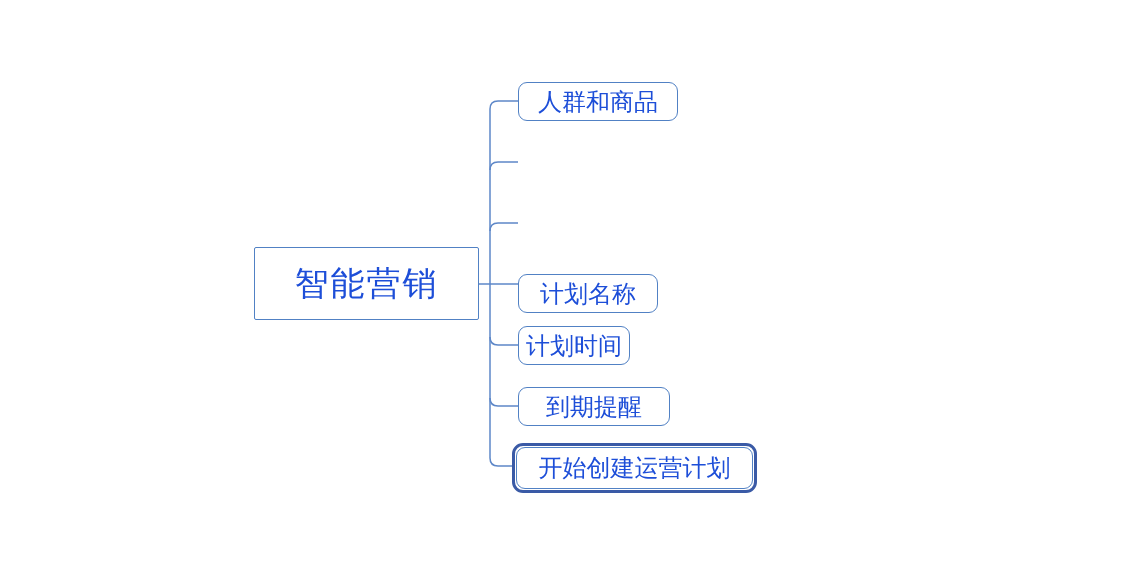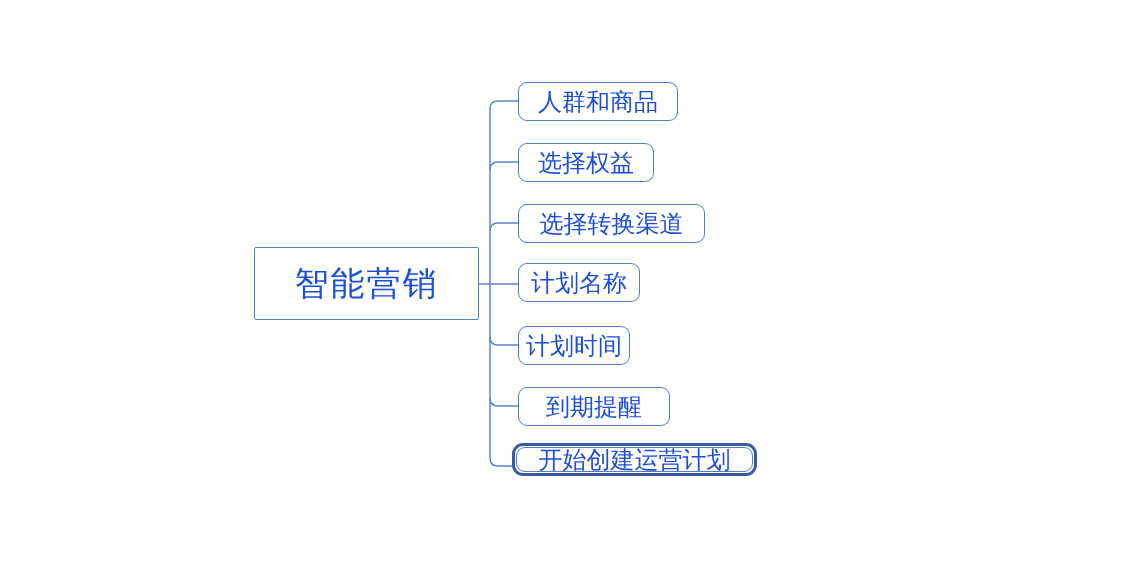--- a/index.html
+++ b/index.html
@@ -55,21 +55,21 @@
     top: 443px;
     box-sizing: border-box;
     border: 3px solid #3a5aa6;
     border-radius: 11px;
     padding: 1px;
     background: #ffffff;
   }
   .selection-outline .child-node {
     position: static;
     width: 237px;
-    height: 25px;
+    height: 42px;
   }
 </style>
 </head>
 <body>
 
 <div class="canvas">
 
   <svg class="connectors" width="1128" height="582" viewBox="0 0 1128 582">
     <g fill="none" stroke="#5d87c8" stroke-width="1.5">
 
@@ -84,25 +84,23 @@
       <path d="M 490 337 Q 490 345 498 345 L 518 345"></path>
       <path d="M 490 398 Q 490 406 498 406 L 518 406"></path>
       <path d="M 490 458 Q 490 466 498 466 L 514 466"></path>
     </g>
   </svg>
 
   <div class="node root-node">智能营销</div>
 
   <div class="node child-node" style="top:82px;  width:160px;">人群和商品</div>
 
-  <div class="node child-node" style="top:143px; width:136px;">选择权益</div>
 
-  <div class="node child-node" style="top:204px; width:187px;">选择转换渠道</div>
 
-  <div class="node child-node" style="top:263px; width:122px;">计划名称</div>
+  <div class="node child-node" style="top:274px; width:140px;">计划名称</div>
 
   <div class="node child-node" style="top:326px; width:112px;">计划时间</div>
 
   <div class="node child-node" style="top:387px; width:152px;">到期提醒</div>
 
   <div class="selection-outline">
     <div class="node child-node">开始创建运营计划</div>
   </div>
 
 </div>

